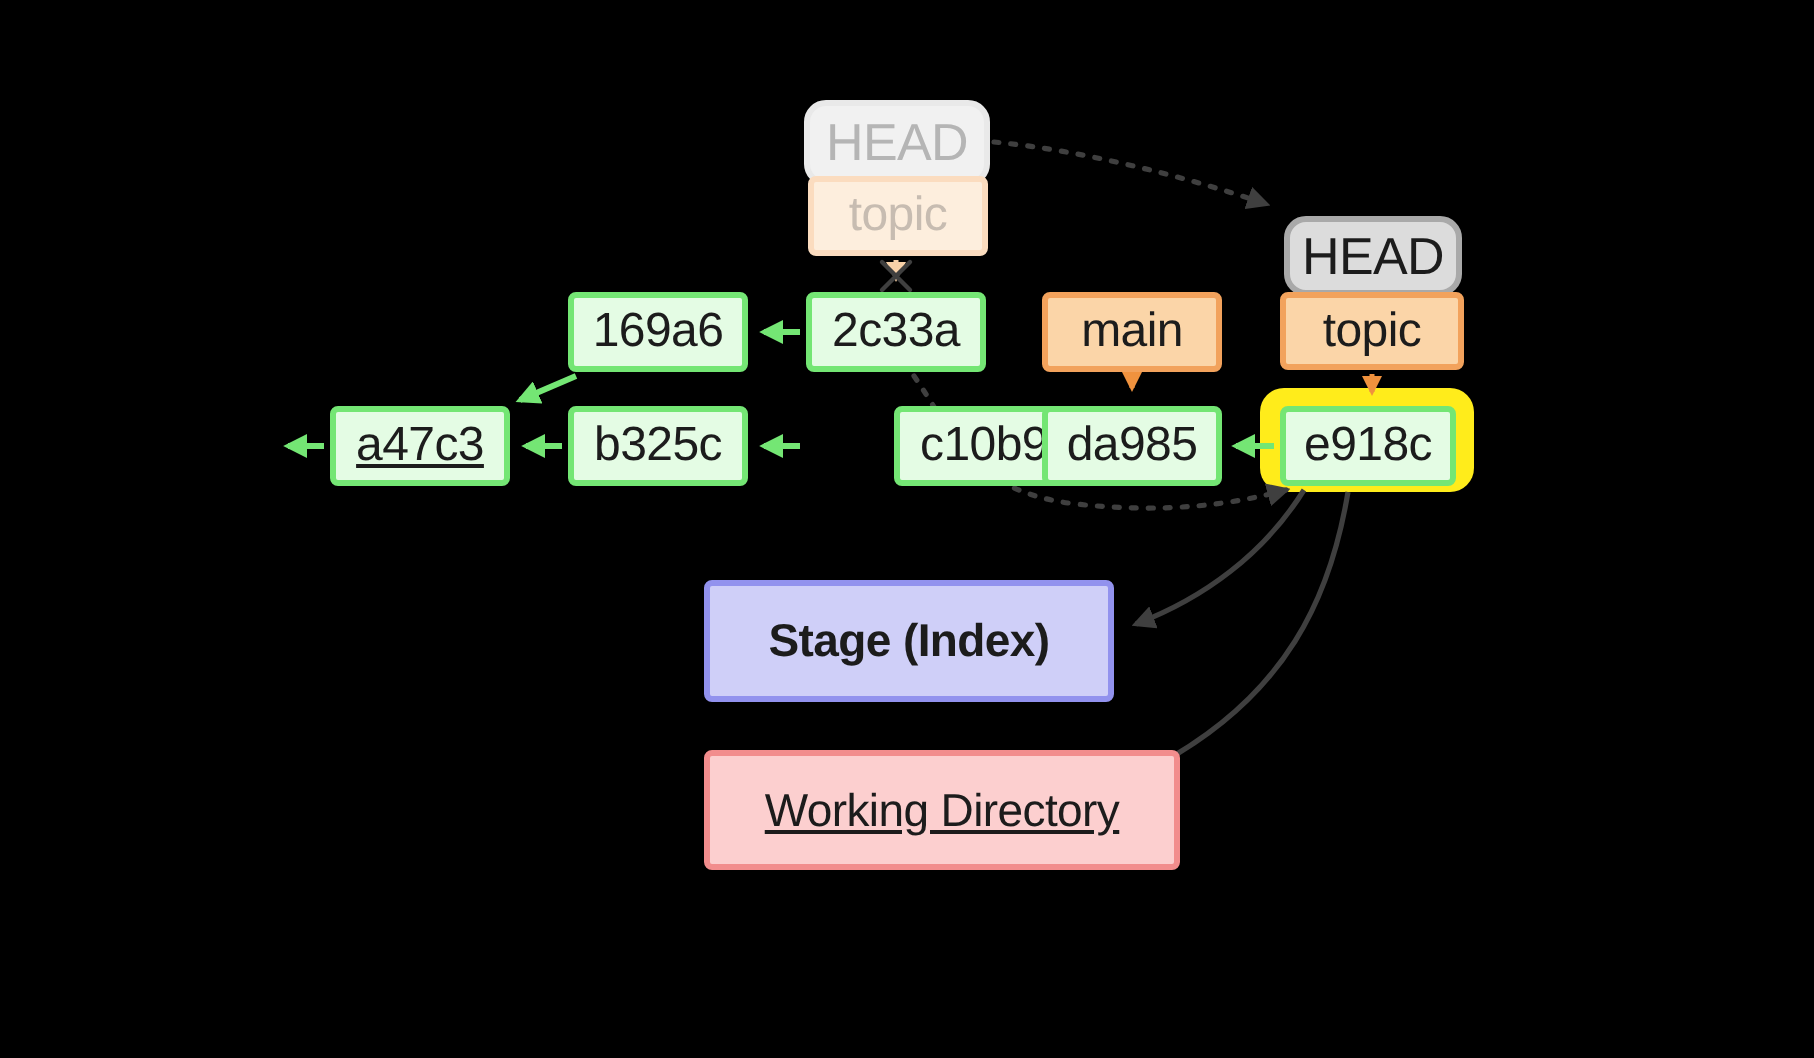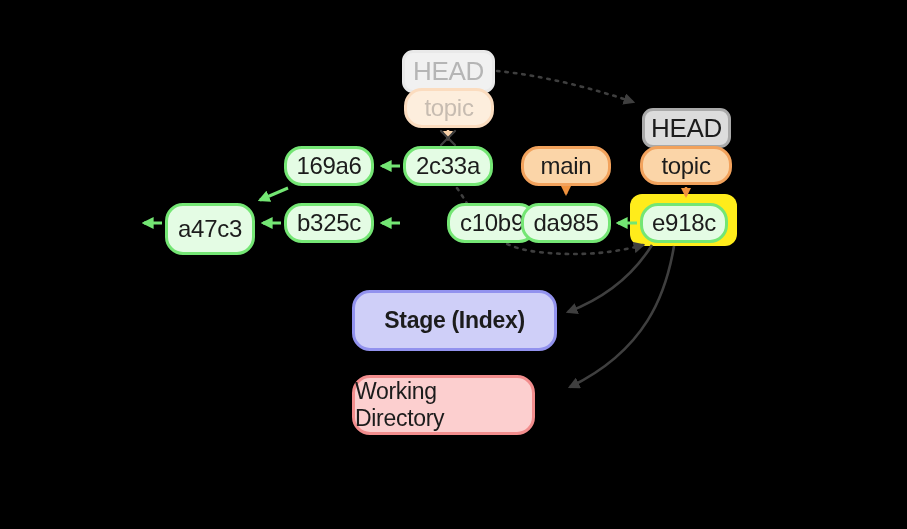--- a/index.html
+++ b/index.html
@@ -1,20 +1,20 @@
 <!DOCTYPE html>
 <html style="--page-bg: #000000; --green-border: #74e674; --green-fill: #e4fce4; --green-arrow: #74e674; --orange-border: #f2a25c; --orange-fill: #fbd5a8; --orange-arrow: #f0923e; --gray-border: #a9a9a9; --gray-fill: #dcdcdc; --stage-border: #9292ee; --stage-fill: #cfcff8; --wd-border: #f28d8d; --wd-fill: #fccfcf; --highlight-yellow: #ffec1b; --dark-arrow: #3f3f3f; --text-dark: #1c1c1c; --ghost-gray-border: #e9e9e9; --ghost-gray-fill: #f1f1f1; --ghost-gray-text: #b5b5b5; --ghost-orange-border: #fbdcbf; --ghost-orange-fill: #fdeedd; --ghost-orange-text: #c7bcb1; --ghost-arrow: #f8d1a8;"><head>
 <meta charset="utf-8">
 <style>
   html,body{margin:0;padding:0;}
   body{background:var(--page-bg,#000);font-family:"Liberation Sans","DejaVu Sans",sans-serif;}
   #canvas{position:relative;width:907px;height:529px;background:var(--page-bg,#000);overflow:hidden;}
   #edges{position:absolute;left:0;top:0;width:907px;height:529px;}
   .box{position:absolute;box-sizing:border-box;display:flex;align-items:center;justify-content:center;
-       border-radius:18px;letter-spacing:-0.3px;color:var(--text-dark);}
+       border-radius:4px;letter-spacing:-0.3px;color:var(--text-dark);}
   .commit{border:3px solid var(--green-border);background:var(--green-fill);font-size:24px;}
   .branch{border:3px solid var(--orange-border);background:var(--orange-fill);font-size:24px;}
   .headbox{border:3px solid var(--gray-border);background:var(--gray-fill);font-size:26px;border-radius:11px;}
   .ghost-head{border:3px solid var(--ghost-gray-border);background:var(--ghost-gray-fill);
        color:var(--ghost-gray-text);font-size:26px;border-radius:11px;}
   .ghost-branch{border:3px solid var(--ghost-orange-border);background:var(--ghost-orange-fill);
        color:var(--ghost-orange-text);font-size:24px;}
   .stagebox{border:3px solid var(--stage-border);background:var(--stage-fill);font-size:23px;font-weight:bold;}
   .wdbox{border:3px solid var(--wd-border);background:var(--wd-fill);font-size:23px;}
   .green-arrow{fill:none;stroke:var(--green-arrow);stroke-width:3;}
@@ -71,22 +71,22 @@
   <div class="box ghost-head" style="left:402px;top:50px;width:93px;height:43px;">HEAD</div>
   <div class="box ghost-branch" style="left:404px;top:88px;width:90px;height:40px;">topic</div>
 
   <div class="box headbox" style="left:642px;top:108px;width:89px;height:40px;">HEAD</div>
   <div class="box branch" style="left:640px;top:146px;width:92px;height:39px;">topic</div>
   <div class="box branch" style="left:521px;top:146px;width:90px;height:40px;">main</div>
 
   <div class="box commit" style="left:284px;top:146px;width:90px;height:40px;">169a6</div>
   <div class="box commit" style="left:403px;top:146px;width:90px;height:40px;text-align:right;">2c33a</div>
 
-  <div class="box commit" style="left:165px;top:203px;width:90px;height:52px;">a47c3</div>
+  <div class="box commit" style="left:165px;top:203px;width:90px;height:40px;text-decoration:underline;">a47c3</div>
   <div class="box commit" style="left:284px;top:203px;width:90px;height:40px;">b325c</div>
   <div class="box commit" style="left:403px;top:203px;width:90px;height:40px;margin-left:44px;">c10b9</div>
   <div class="box commit" style="left:521px;top:203px;width:90px;height:40px;">da985</div>
   <div class="box commit" style="left:640px;top:203px;width:88px;height:40px;">e918c</div>
 
   <div class="box stagebox" style="left:352px;top:290px;width:205px;height:61px;">Stage (Index)</div>
-  <div class="box wdbox" style="left:352px;top:375px;width:183px;height:60px;">Working Directory</div>
+  <div class="box wdbox" style="left:352px;top:375px;width:238px;height:60px;text-decoration:underline;">Working Directory</div>
 
 </div>
 
 </body></html>

